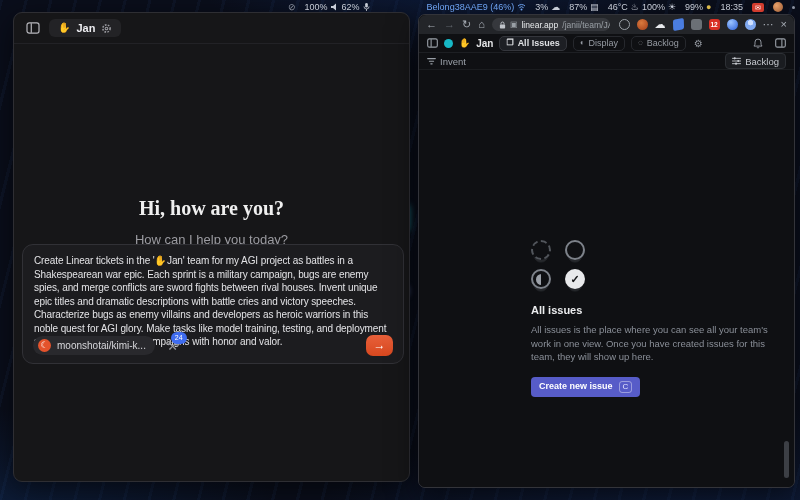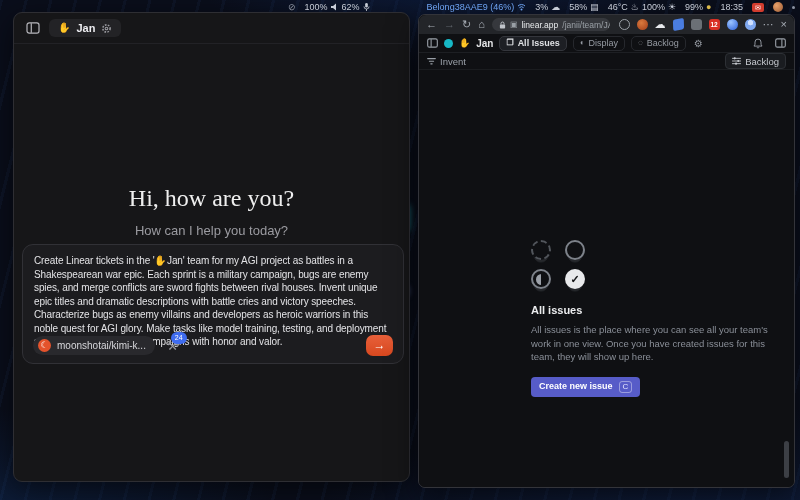--- a/index.html
+++ b/index.html
@@ -30,21 +30,21 @@
   .glow1{position:absolute;left:402px;top:206px;width:6px;height:24px;border-radius:3px;background:#2fd3e2;box-shadow:0 0 6px 2px rgba(47,211,226,.55);}
   .glow2{position:absolute;left:401px;top:286px;width:7px;height:10px;border-radius:3px;background:#9fb6ef;box-shadow:0 0 5px 1px rgba(140,170,240,.5);}
 
   
   .jan{position:absolute;left:13px;top:12px;width:395px;height:468px;background:#161618;border:1px solid #2e2e33;border-radius:9px;box-shadow:0 8px 30px rgba(0,0,0,.55);}
   .jan-titlebar{height:30px;display:flex;align-items:center;gap:9px;padding:0 12px;border-bottom:1px solid #222226;}
   .jan-pill{display:flex;align-items:center;gap:6px;background:#232326;border-radius:6px;padding:3px 9px;}
   .hand{color:#eda64c;font-size:10px;line-height:1;}
   .jan-title{font-size:11px;font-weight:700;color:#ececf0;}
   .jan-center{position:absolute;left:0;right:0;top:172px;text-align:center;}
-  .jan-h1{margin:0;font-family:"Liberation Serif",serif;font-weight:400;font-size:24px;color:#efefef;}
+  .jan-h1{margin:12px;font-family:"Liberation Serif",serif;font-weight:700;font-size:20px;color:#efefef;}
   .jan-sub{margin:11px 0 0;font-size:13px;color:#9b9ba1;}
   .composer{position:absolute;left:8px;right:5px;top:231px;height:120px;background:#1c1c1f;border:1px solid #313136;border-radius:11px;padding:9px 11px;box-sizing:border-box;}
   .prompt{font-size:10px;line-height:13.5px;color:#e3e3e6;letter-spacing:-.1px;}
   .composer-row{position:absolute;left:10px;right:10px;bottom:7px;display:flex;align-items:center;}
   .model-pill{display:flex;align-items:center;gap:6px;background:#29292d;border-radius:13px;padding:3px 9px 3px 5px;}
   .moon-ic{width:13px;height:13px;border-radius:50%;background:#e4532c;color:#fff;font-size:9px;line-height:13px;text-align:center;}
   .model-label{font-size:10px;color:#d6d6da;}
   .tools{position:relative;margin-left:12px;color:#9a9aa0;font-size:12px;}
   .tools-badge{position:absolute;top:-6px;right:-9px;min-width:12px;height:12px;border-radius:7px;background:#3f6cf0;color:#fff;font-size:7px;line-height:12px;text-align:center;padding:0 2px;}
   .send-btn{margin-left:auto;width:27px;height:21px;border-radius:7px;background:linear-gradient(180deg,#e8603a,#d8481f);color:#fff;font-size:12px;line-height:21px;text-align:center;}
@@ -127,21 +127,21 @@
           <path d="M1 3a5 5 0 0 1 7 0M2.4 4.7a3 3 0 0 1 4.2 0" stroke="#6ea3f2" stroke-width="1" fill="none"></path>
           <circle cx="4.5" cy="6.6" r="1" fill="#6ea3f2"></circle>
         </svg>
       </span>
   </span>
   <span class="grp">
     <span>3%</span>
     <span class="ico">☁</span>
   </span>
   <span class="grp">
-    <span>58%</span>
+    <span>87%</span>
     <span class="ico">▤</span>
   </span>
   <span class="grp">
     <span>46°C</span>
     <span class="ico">♨</span>
     <span>100%</span>
     <span class="ico">☀</span>
   </span>
   <span class="grp">
     <span>99%</span>

